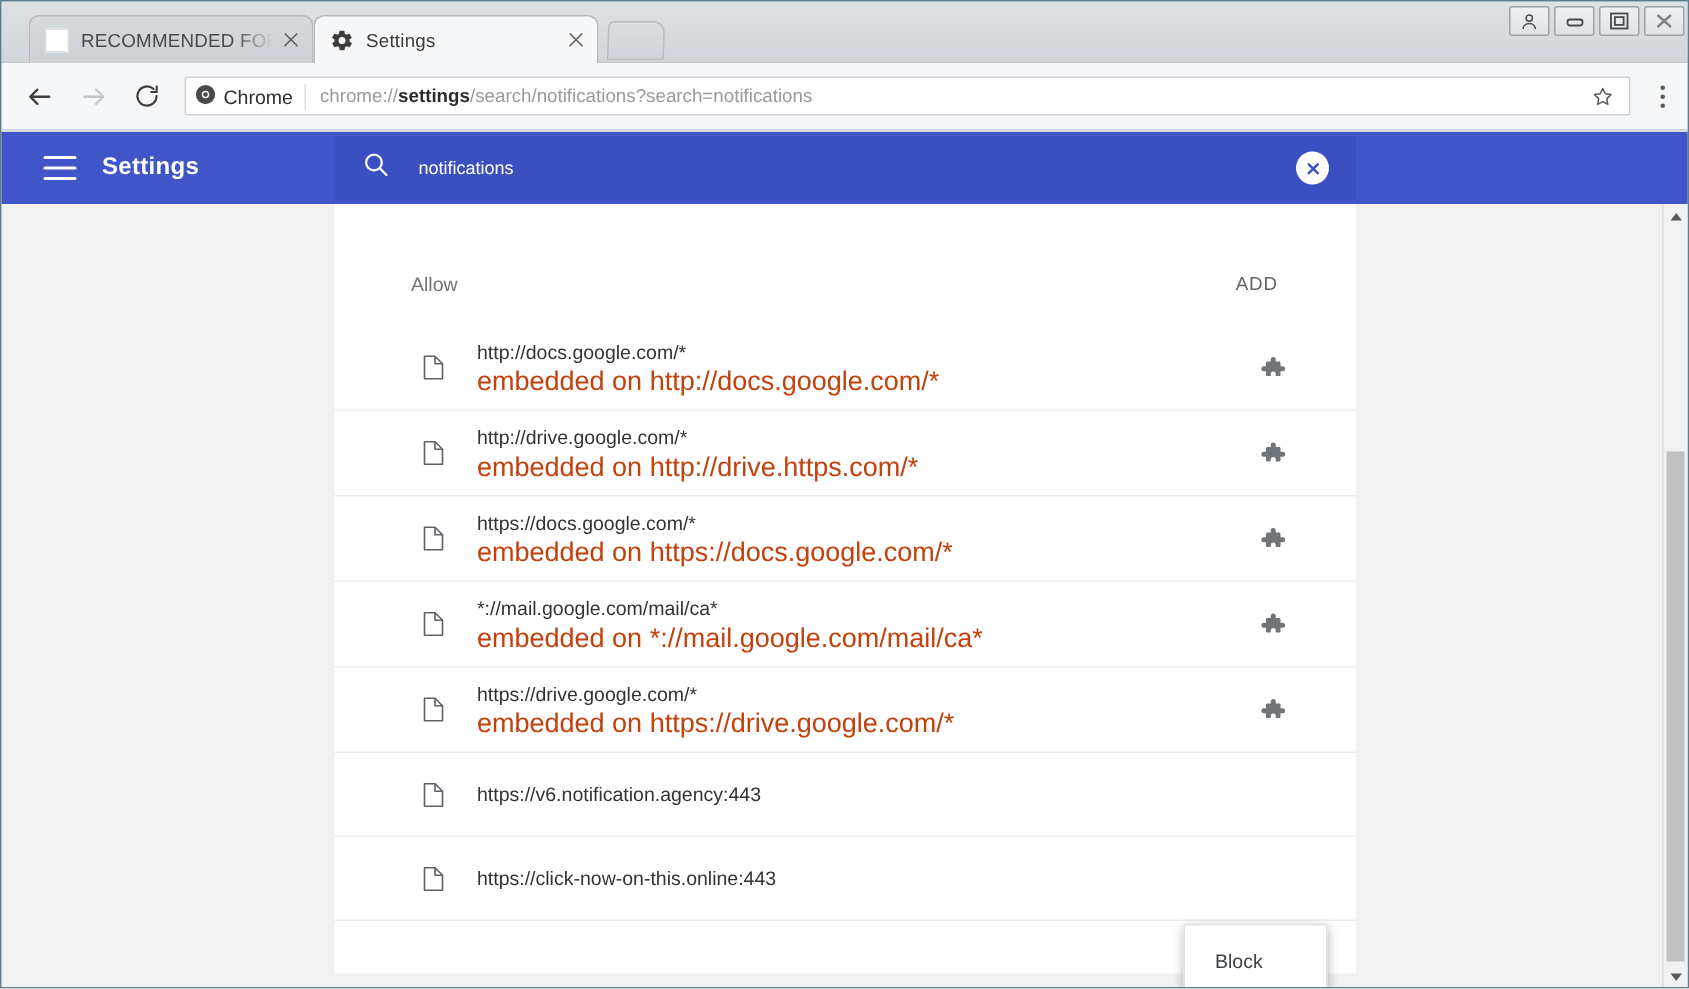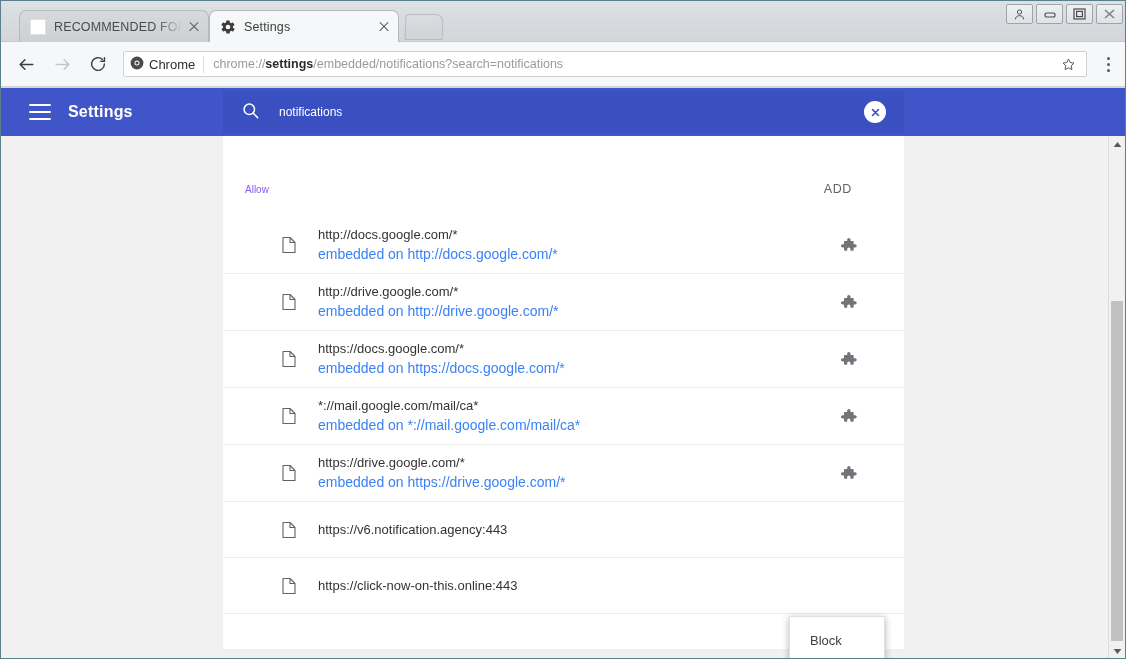--- a/index.html
+++ b/index.html
@@ -172,42 +172,42 @@
   }
   #card {
     position: absolute; left: 222px; top: 0;
     width: 681px; height: 513px;
     background: #ffffff;
   }
   #section-head {
     display: flex; align-items: center; justify-content: space-between;
     padding: 42px 46px 0 22px;
   }
-  #allow-label { font-size: 10px; color: #8b5cf6; }
+  #allow-label { font-size: 13px; color: #737373; margin-left: 29px; }
   #add-button {
     font-size: 12.5px; color: #5f6368; letter-spacing: .6px;
     cursor: pointer; padding: 4px 6px;
   }
 
   #site-list { margin-top: 17px; }
   .site-row {
     position: relative;
     display: flex; align-items: center;
     min-height: 56px;
     padding: 0 46px 0 62px;
     border-bottom: 1px solid #ececec;
   }
   .site-row.tall { min-height: 57px; gap: 30px; }
   .site-icon {
     position: absolute; left: 58px; top: 50%; transform: translateY(-50%);
     width: 16px; height: 18px; flex: 0 0 16px;
   }
   .site-text { flex: 1 1 auto; padding-left: 33px; }
   .site-name { font-size: 13px; color: #333333; line-height: 18px; }
-  .site-sub  { font-size: 14px; color: #3b82f6; line-height: 19px; margin-top: 1px; }
+  .site-sub  { font-size: 18px; color: #c2410c; line-height: 19px; margin-top: 1px; }
   .site-action {
     flex: 0 0 20px; width: 20px; height: 20px; cursor: pointer;
   }
 
   
   #context-menu {
     position: absolute; left: 788px; top: 480px;
     width: 96px;
     background: #ffffff;
     border: 1px solid #e0e0e0;
@@ -314,21 +314,21 @@
       <span id="chrome-chip">
         <span>
           <svg width="14" height="14" viewBox="0 0 24 24">
             <circle cx="12" cy="12" r="11" fill="#4a4a4a"></circle>
             <circle cx="12" cy="12" r="4.3" fill="#f6f7f8"></circle>
             <circle cx="12" cy="12" r="2.6" fill="#4a4a4a"></circle>
           </svg>
         </span>
         <span>Chrome</span>
       </span>
-      <span id="omni-url"><span>chrome://</span><b>settings</b><span>/embedded/notifications?search=notifications</span></span>
+      <span id="omni-url"><span>chrome://</span><b>settings</b><span>/search/notifications?search=notifications</span></span>
       <span style="flex:1 1 auto"></span>
       <span id="star-btn">
         <svg width="15" height="15" viewBox="0 0 24 24" fill="none" stroke="#5a5a5a" stroke-width="1.6" stroke-linejoin="round">
           <path d="M12 3.2l2.7 5.6 6.1.9-4.4 4.3 1 6.1-5.4-2.9-5.4 2.9 1-6.1L3.2 9.7l6.1-.9z"></path>
         </svg>
       </span>
     </div>
 
     <div id="menu-btn">
       <i></i>
@@ -383,21 +383,21 @@
                 <path d="M20.5 11h-1.7V8.3c0-.6-.5-1.1-1.1-1.1H15V5.5a2 2 0 10-4 0v1.7H8.3c-.6 0-1.1.5-1.1 1.1V11H5.5a2 2 0 100 4h1.7v2.7c0 .6.5 1.1 1.1 1.1H11v-1.7a2 2 0 114 0v1.7h2.7c.6 0 1.1-.5 1.1-1.1V15h1.7a2 2 0 100-4z"></path>
               </svg></span>
           </div>
           <div class="site-row tall">
             <span class="site-icon"><svg width="16" height="18" viewBox="0 0 16 18" fill="none" stroke="#5f6368" stroke-width="1.1" stroke-linejoin="round">
                 <path d="M2 1.5h7l5 5v10H2z"></path>
                 <path d="M9 1.5v5h5"></path>
               </svg></span>
             <div class="site-text">
               <div class="site-name">http://drive.google.com/*</div>
-              <div class="site-sub">embedded on http://drive.google.com/*</div>
+              <div class="site-sub">embedded on http://drive.https.com/*</div>
             </div>
             <span class="site-action"><svg width="20" height="20" viewBox="0 0 24 24" fill="#70757a">
                 <path d="M20.5 11h-1.7V8.3c0-.6-.5-1.1-1.1-1.1H15V5.5a2 2 0 10-4 0v1.7H8.3c-.6 0-1.1.5-1.1 1.1V11H5.5a2 2 0 100 4h1.7v2.7c0 .6.5 1.1 1.1 1.1H11v-1.7a2 2 0 114 0v1.7h2.7c.6 0 1.1-.5 1.1-1.1V15h1.7a2 2 0 100-4z"></path>
               </svg></span>
           </div>
           <div class="site-row tall">
             <span class="site-icon"><svg width="16" height="18" viewBox="0 0 16 18" fill="none" stroke="#5f6368" stroke-width="1.1" stroke-linejoin="round">
                 <path d="M2 1.5h7l5 5v10H2z"></path>
                 <path d="M9 1.5v5h5"></path>
               </svg></span>

